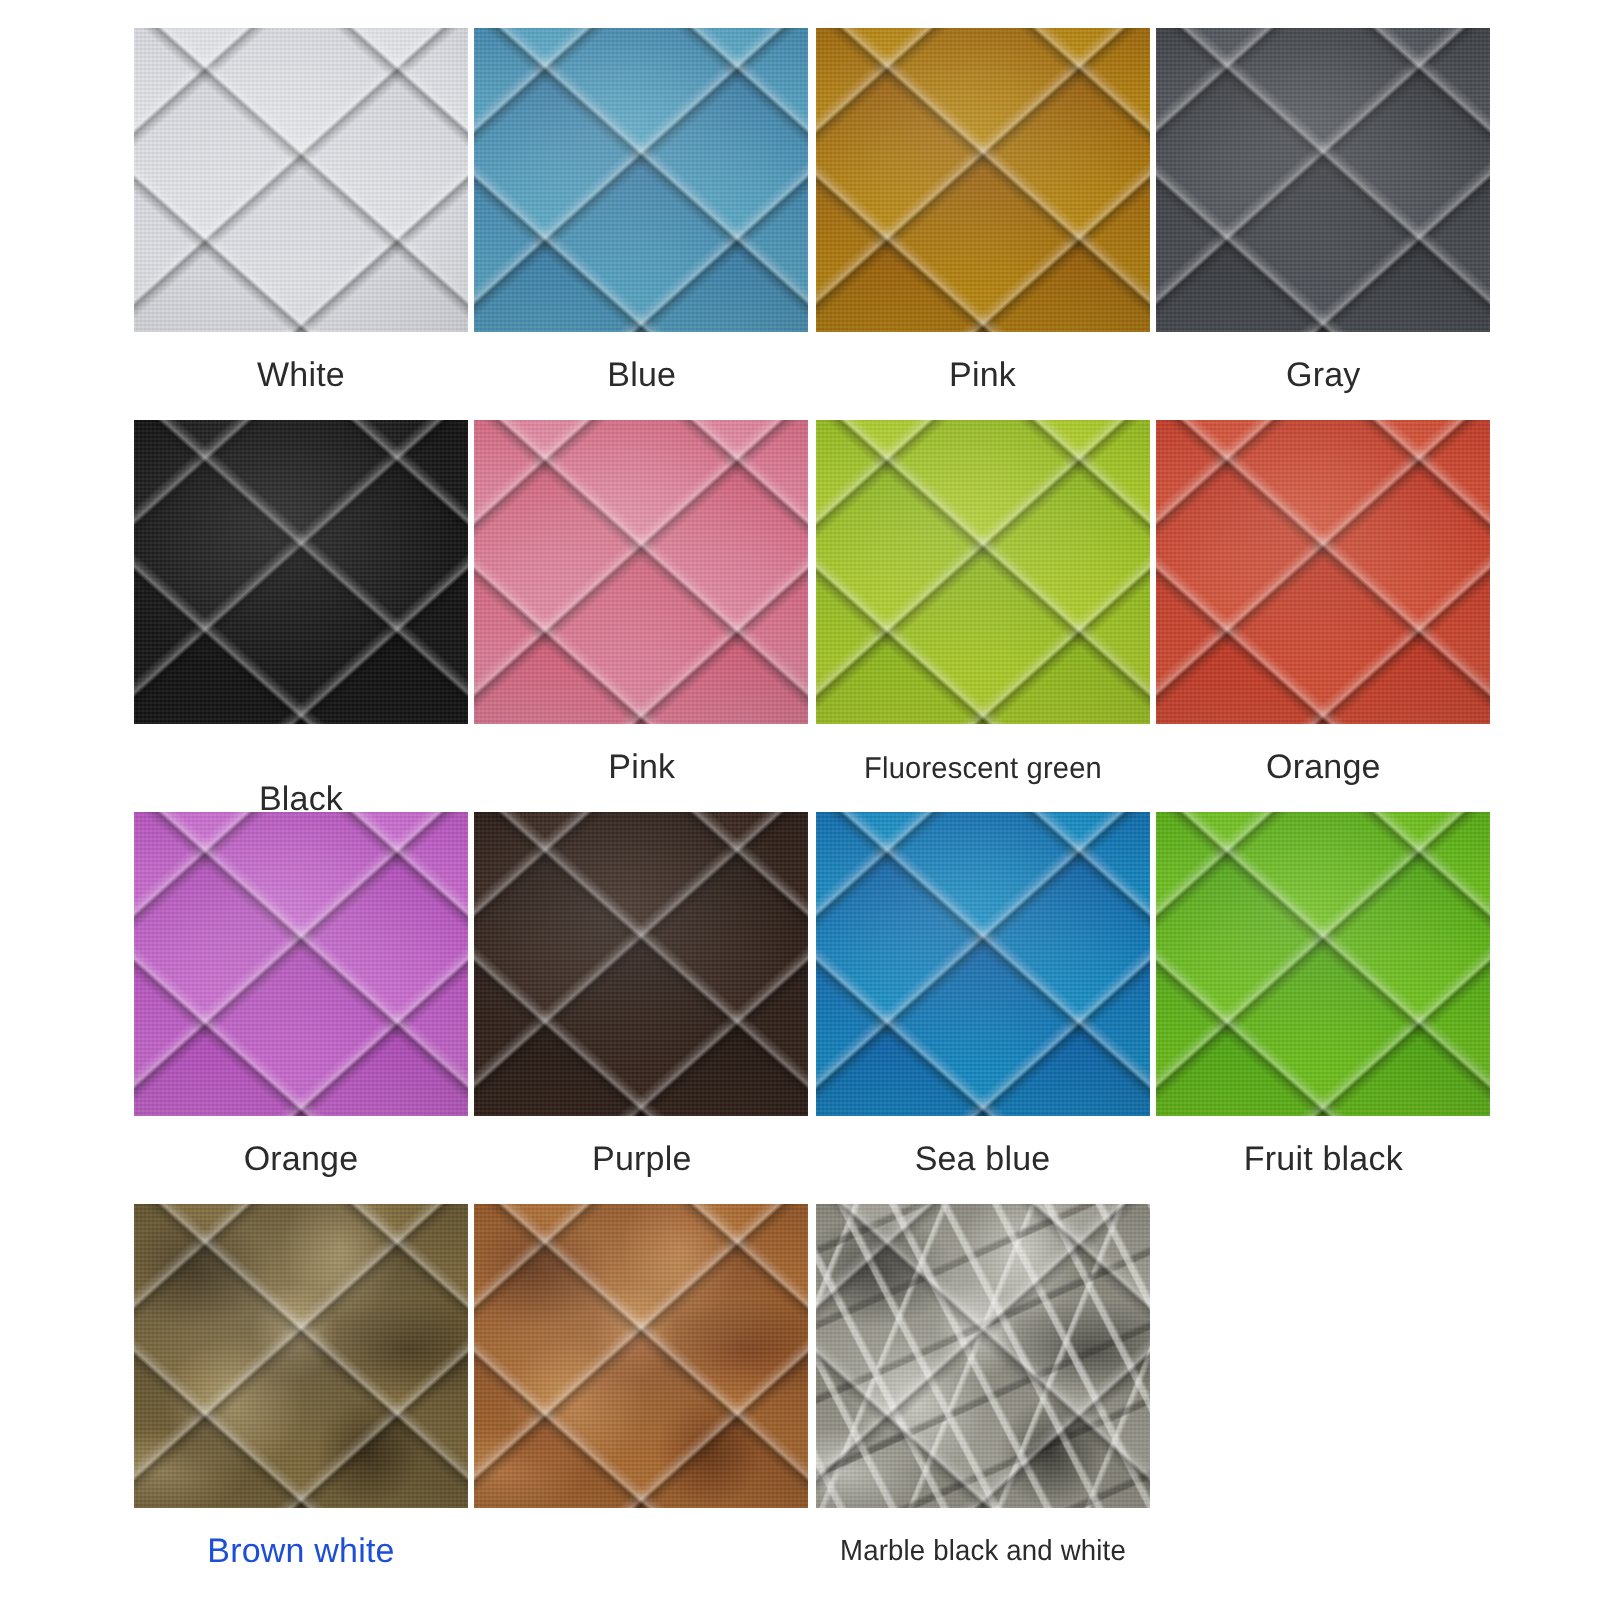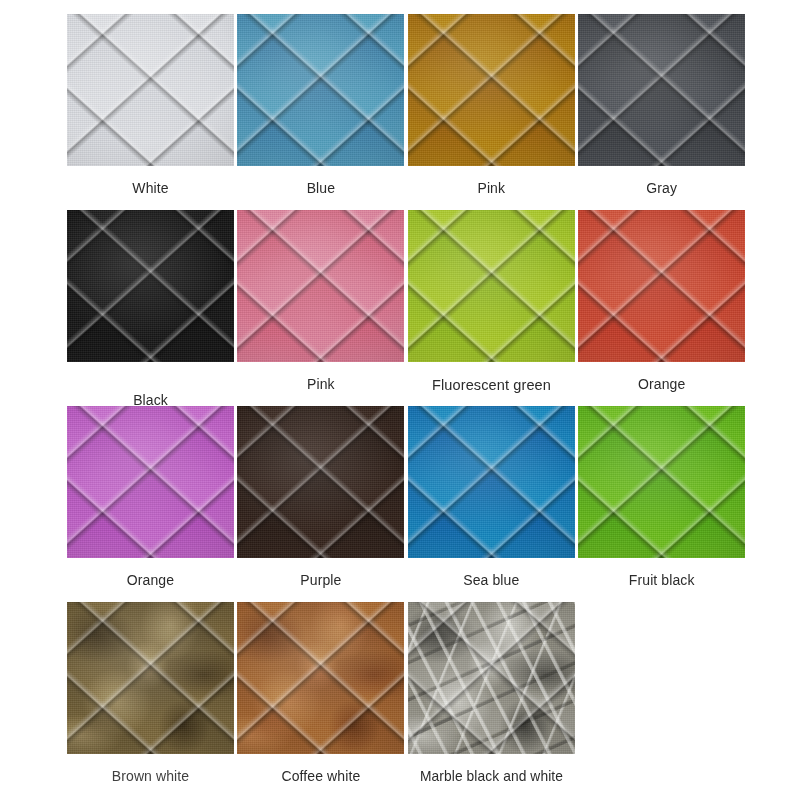--- a/index.html
+++ b/index.html
@@ -126,21 +126,21 @@
   }
   .label{
     position:absolute;
     left:-6px;
     right:-6px;
     top:152px;
     height:44px;
     display:flex;
     align-items:center;
     justify-content:center;
-    font-size:14px;
+    font-size:17px;
     color:#2b2b2b;
     white-space:nowrap;
     letter-spacing:.1px;
   }
   .label.tight{ font-size:15px; transform:scaleX(.97); }
   .label.tighter{ font-size:14.5px; transform:scaleX(.95); }
 </style>
 </head>
 <body>
 
@@ -254,31 +254,30 @@
       <div class="label" style="color: rgb(43, 43, 43);">Fruit black</div>
     </div>
     <div class="cell">
       <div class="swatch" style="background-color: rgb(107, 90, 51); --m1: rgba(40,28,10,0.62); --m2: rgba(196,176,128,0.50);">
         <div class="tex tex-mottle"></div>
         <div class="tex tex-weave"></div>
         <div class="tex tex-puff"></div>
         <div class="tex tex-seam"></div>
         <div class="tex tex-vig"></div>
       </div>
-      <div class="label" style="color: #404040;">Brown white</div>
+      <div class="label" style="color: #1d4ed8;">Brown white</div>
     </div>
     <div class="cell">
       <div class="swatch" style="background-color: rgb(154, 92, 42); --m1: rgba(86,36,12,0.58); --m2: rgba(214,150,92,0.52);">
         <div class="tex tex-mottle"></div>
         <div class="tex tex-weave"></div>
         <div class="tex tex-puff"></div>
         <div class="tex tex-seam"></div>
         <div class="tex tex-vig"></div>
       </div>
-      <div class="label" style="color: rgb(43, 43, 43);">Coffee white</div>
     </div>
     <div class="cell">
       <div class="swatch" style="background-color: rgb(143, 141, 130); --m1: rgba(36,36,32,0.70); --m2: rgba(232,232,226,0.62); --v1: rgba(246,246,242,0.60); --v2: rgba(34,34,30,0.42);">
         <div class="tex tex-mottle"></div>
         <div class="tex tex-vein"></div>
         <div class="tex tex-weave"></div>
         <div class="tex tex-puff"></div>
         <div class="tex tex-seam"></div>
         <div class="tex tex-vig"></div>
       </div>

